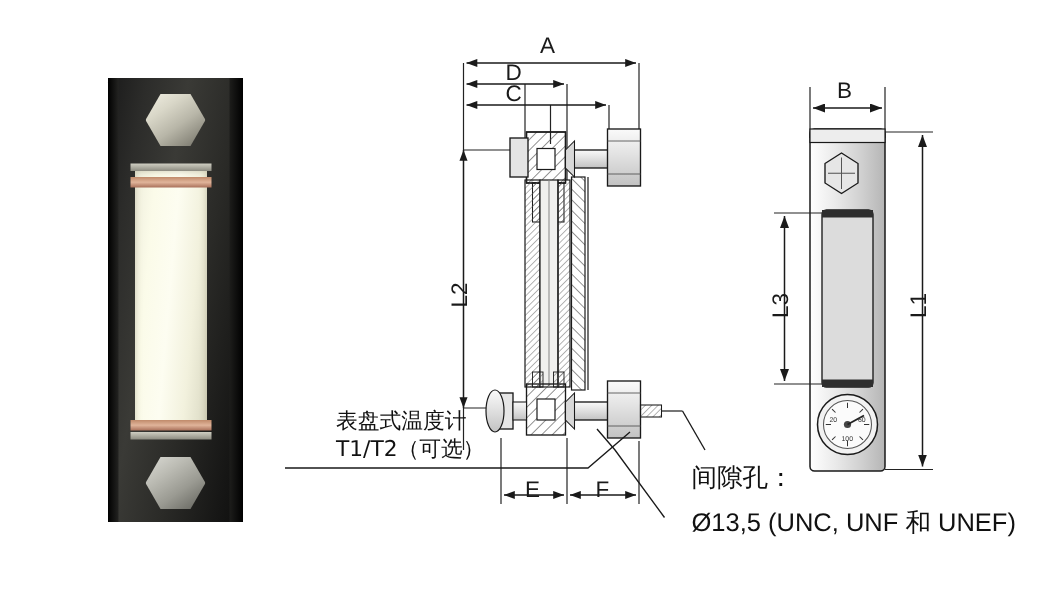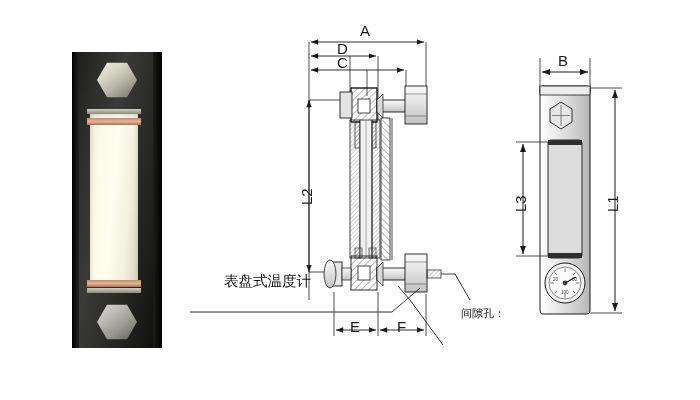--- a/index.html
+++ b/index.html
@@ -69,23 +69,23 @@
   }
   .lbl.vert{transform:rotate(-90deg);transform-origin:left top;}
   .cn{
     position:absolute;
     font-size:14.5px;color:#111;line-height:1.32;
     white-space:nowrap;
     font-family:"DejaVu Sans","Liberation Sans",sans-serif;
   }
   .note{
     position:absolute;
-    font-size:11px;color:#111;line-height:1.45;
+    font-size:17px;color:#111;line-height:1.45;
     white-space:nowrap;
-    font-family:Liberation Mono, monospace;
+    font-family:Liberation Sans, sans-serif;
   }
 </style>
 </head>
 <body>
 
 <div id="root">
 
   <div class="photo">
     <div class="photo-body"></div>
     <div class="photo-edge-l"></div>
@@ -308,16 +308,18 @@
   <div class="lbl" style="left:558px;top:52px;">B</div>
 
   <div class="lbl vert" style="left:298px;top:205px;">L2</div>
   <div class="lbl vert" style="left:512px;top:212px;">L3</div>
   <div class="lbl vert" style="left:604px;top:212px;">L1</div>
 
   <div class="lbl" style="left:350px;top:318px;">E</div>
   <div class="lbl" style="left:397px;top:318px;">F</div>
 
   <div class="cn" style="left:224px;top:272px;text-align:right;">表盘式温度计</div>
+  <div class="cn" style="left:224px;top:291px;">T1/T2（可选）</div>
 
   <div class="note" style="left:461px;top:307px;">间隙孔：</div>
+  <div class="note" style="left:461px;top:337px;">Ø13,5 (UNC, UNF 和 UNEF)</div>
 
 </div>
 
 </body></html>

